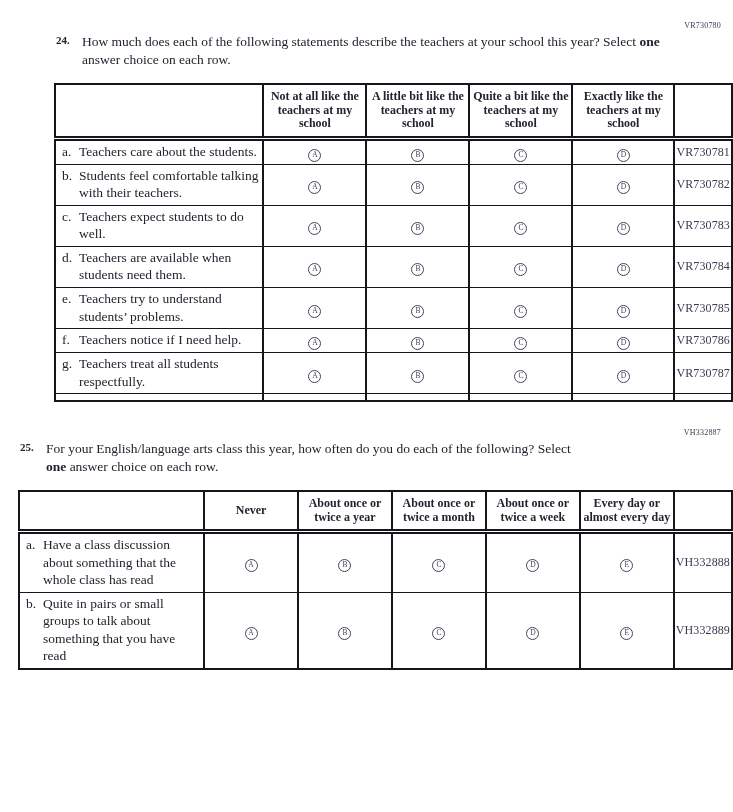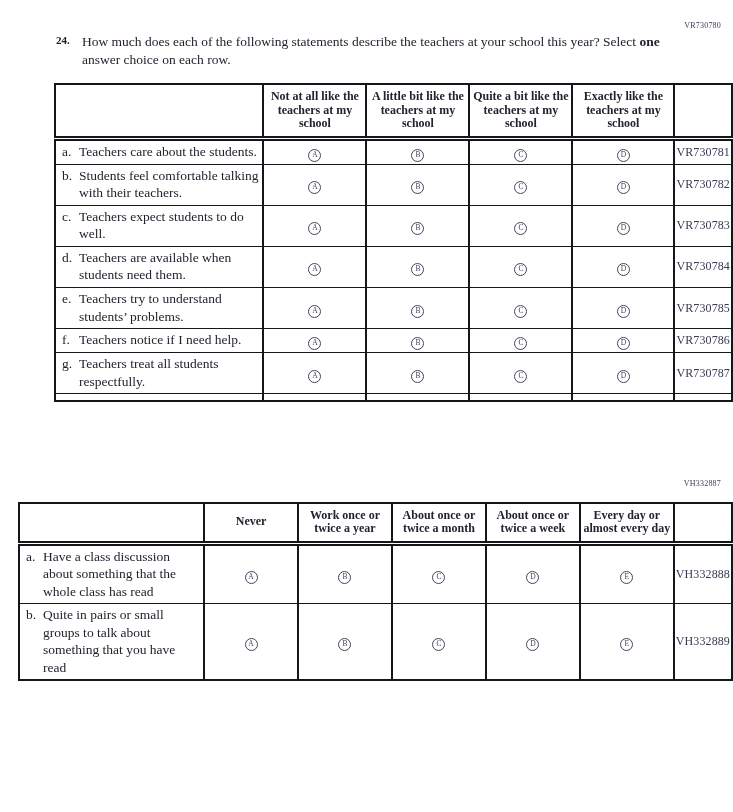--- a/index.html
+++ b/index.html
@@ -8,21 +8,21 @@
     position: relative;
     width: 733px;
     height: 812px;
     background: #ffffff;
     font-family: "Liberation Serif", "DejaVu Serif", serif;
     color: #23232f;
     overflow: hidden;
   }
   .section { position: relative; }
   .sec-q24 { padding-top: 22px; padding-left: 36px; }
-  .sec-q25 { padding-top: 78px; }
+  .sec-q25 { padding-top: 27px; }
   .form-code {
     text-align: right;
     padding-right: 12px;
     font-size: 8px;
     letter-spacing: 0.2px;
     color: #3a3a52;
     line-height: 1;
   }
   .prompt {
     display: flex;
@@ -235,36 +235,40 @@
           <td></td>
             <td></td>
             <td></td>
         </tr>
       </tbody>
     </table>
   </section>
 
   <section class="section sec-q25">
     <div class="form-code">VH332887</div>
+    <div class="prompt">
+      <span class="qnum">25.</span>
+      <p class="qtext q25-text"><span>For your English/language arts class this year, how often do you do each of the following? Select </span><b>one</b><span> answer choice on each row.</span></p>
+    </div>
 
     <table class="grid">
       <colgroup>
         <col style="width:187px">
           <col style="width:95px">
           <col style="width:95px">
         <col style="width:95px">
           <col style="width:95px">
           <col style="width:95px">
           <col style="width:42px">
       </colgroup>
       <thead>
         <tr>
           <th></th>
           <th>Never</th>
-          <th>Work once or twice a year</th>
+          <th>About once or twice a year</th>
           <th>About once or twice a month</th>
           <th>About once or twice a week</th>
           <th>Every day or almost every day</th>
           <th></th>
         </tr>
       </thead>
       <tbody>
         <tr>
           <td class="stmt">
               <div class="cell-flex">

